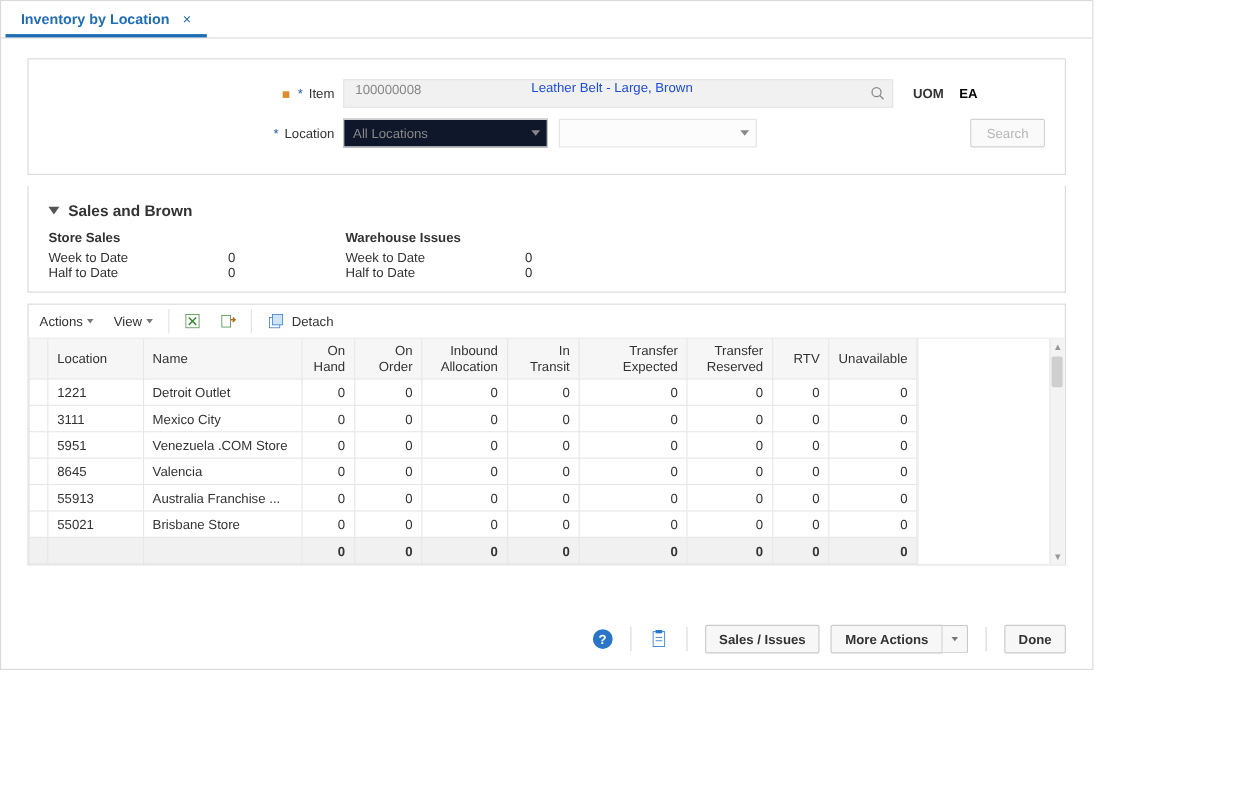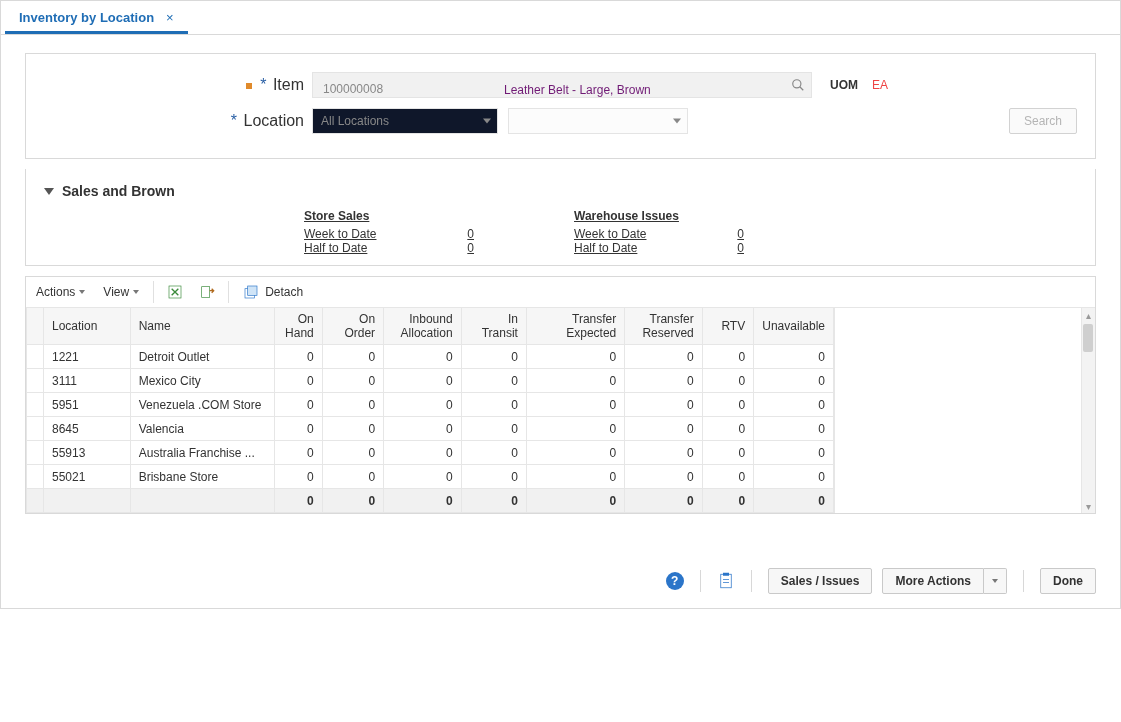--- a/index.html
+++ b/index.html
@@ -4,21 +4,21 @@
 <style>
   * { box-sizing: border-box; }
   body {
     margin: 0;
     font-family: Arial, Helvetica, sans-serif;
     font-size: 12px;
     color: #333;
     background: #fff;
   }
   .page {
-    width: 1121px;
+    width: 994px;
     border: 1px solid #d9d9d9;
     background: #fff;
   }
 
   
   .tabbar {
     display: flex;
     align-items: flex-end;
     border-bottom: 1px solid #d9d9d9;
     height: 34px;
@@ -45,48 +45,47 @@
   .panel-inner { padding: 18px 18px 14px; }
   .field-row {
     display: flex;
     align-items: center;
     margin-bottom: 10px;
   }
   .field-label {
     width: 268px;
     text-align: right;
     padding-right: 8px;
-    font-size: 16px;
+    font-size: 12px;
     color: #333;
   }
   .req { color: #2b60a5; margin-right: 2px; }
   .orange-marker { display:inline-block; width:6px; height:6px; background:#e08a2b; margin-right:4px; vertical-align: middle;}
   .item-input-wrap {
     position: relative;
     display: flex;
-    align-items: flex-end;
+    align-items: flex-start;
     background: #f1f1f1;
     border: 1px solid #e4e4e4;
     height: 26px;
     width: 500px;
     padding: 0 26px 0 8px;
-    gap: 21px;
   }
   .item-input-wrap input {
     border: none; background: transparent; outline: none;
     width: 100px; color: #888; font-size: 12px;
   }
-  .item-desc { color: #701a75; margin-left: 62px; flex: 1; }
+  .item-desc { color: #1d4ed8; margin-left: 62px; flex: 1; }
   .search-icon-small {
     position: absolute; right: 6px; top: 5px; color: #888;
     font-size: 14px; cursor: pointer;
   }
   .uom-block { margin-left: 18px; display: flex; gap: 14px; align-items: center; }
   .uom-label { font-weight: 700; }
-  .uom-val { color: #ef4444; }
+  .uom-val { color: #000000; font-weight: bold; }
 
   .select {
     position: relative;
     display: flex;
     align-items: center;
     background: #0f172a;
     border: 1px solid #e4e4e4;
     height: 26px;
     padding: 0 26px 0 8px;
     color: #888;
@@ -118,21 +117,21 @@
   }
   .section-header {
     display: flex; align-items: center; gap: 8px;
     font-weight: 700; font-size: 14px; margin-bottom: 10px; cursor: pointer;
   }
   .tri-down {
     width: 0; height: 0; border-left: 5px solid transparent;
     border-right: 5px solid transparent; border-top: 7px solid #555;
   }
   .si-grid {
-    display: flex; gap: 0; margin-left: 260px; text-decoration: underline;
+    display: flex; gap: 0; 
   }
   .si-col { width: 270px; }
   .si-title { font-weight: 700; margin-bottom: 4px; }
   .si-row { display: flex; justify-content: space-between; width: 170px; }
 
   
   .tbl-wrap {
     margin: 10px 24px 0;
     border: 1px solid #d9d9d9;
   }

